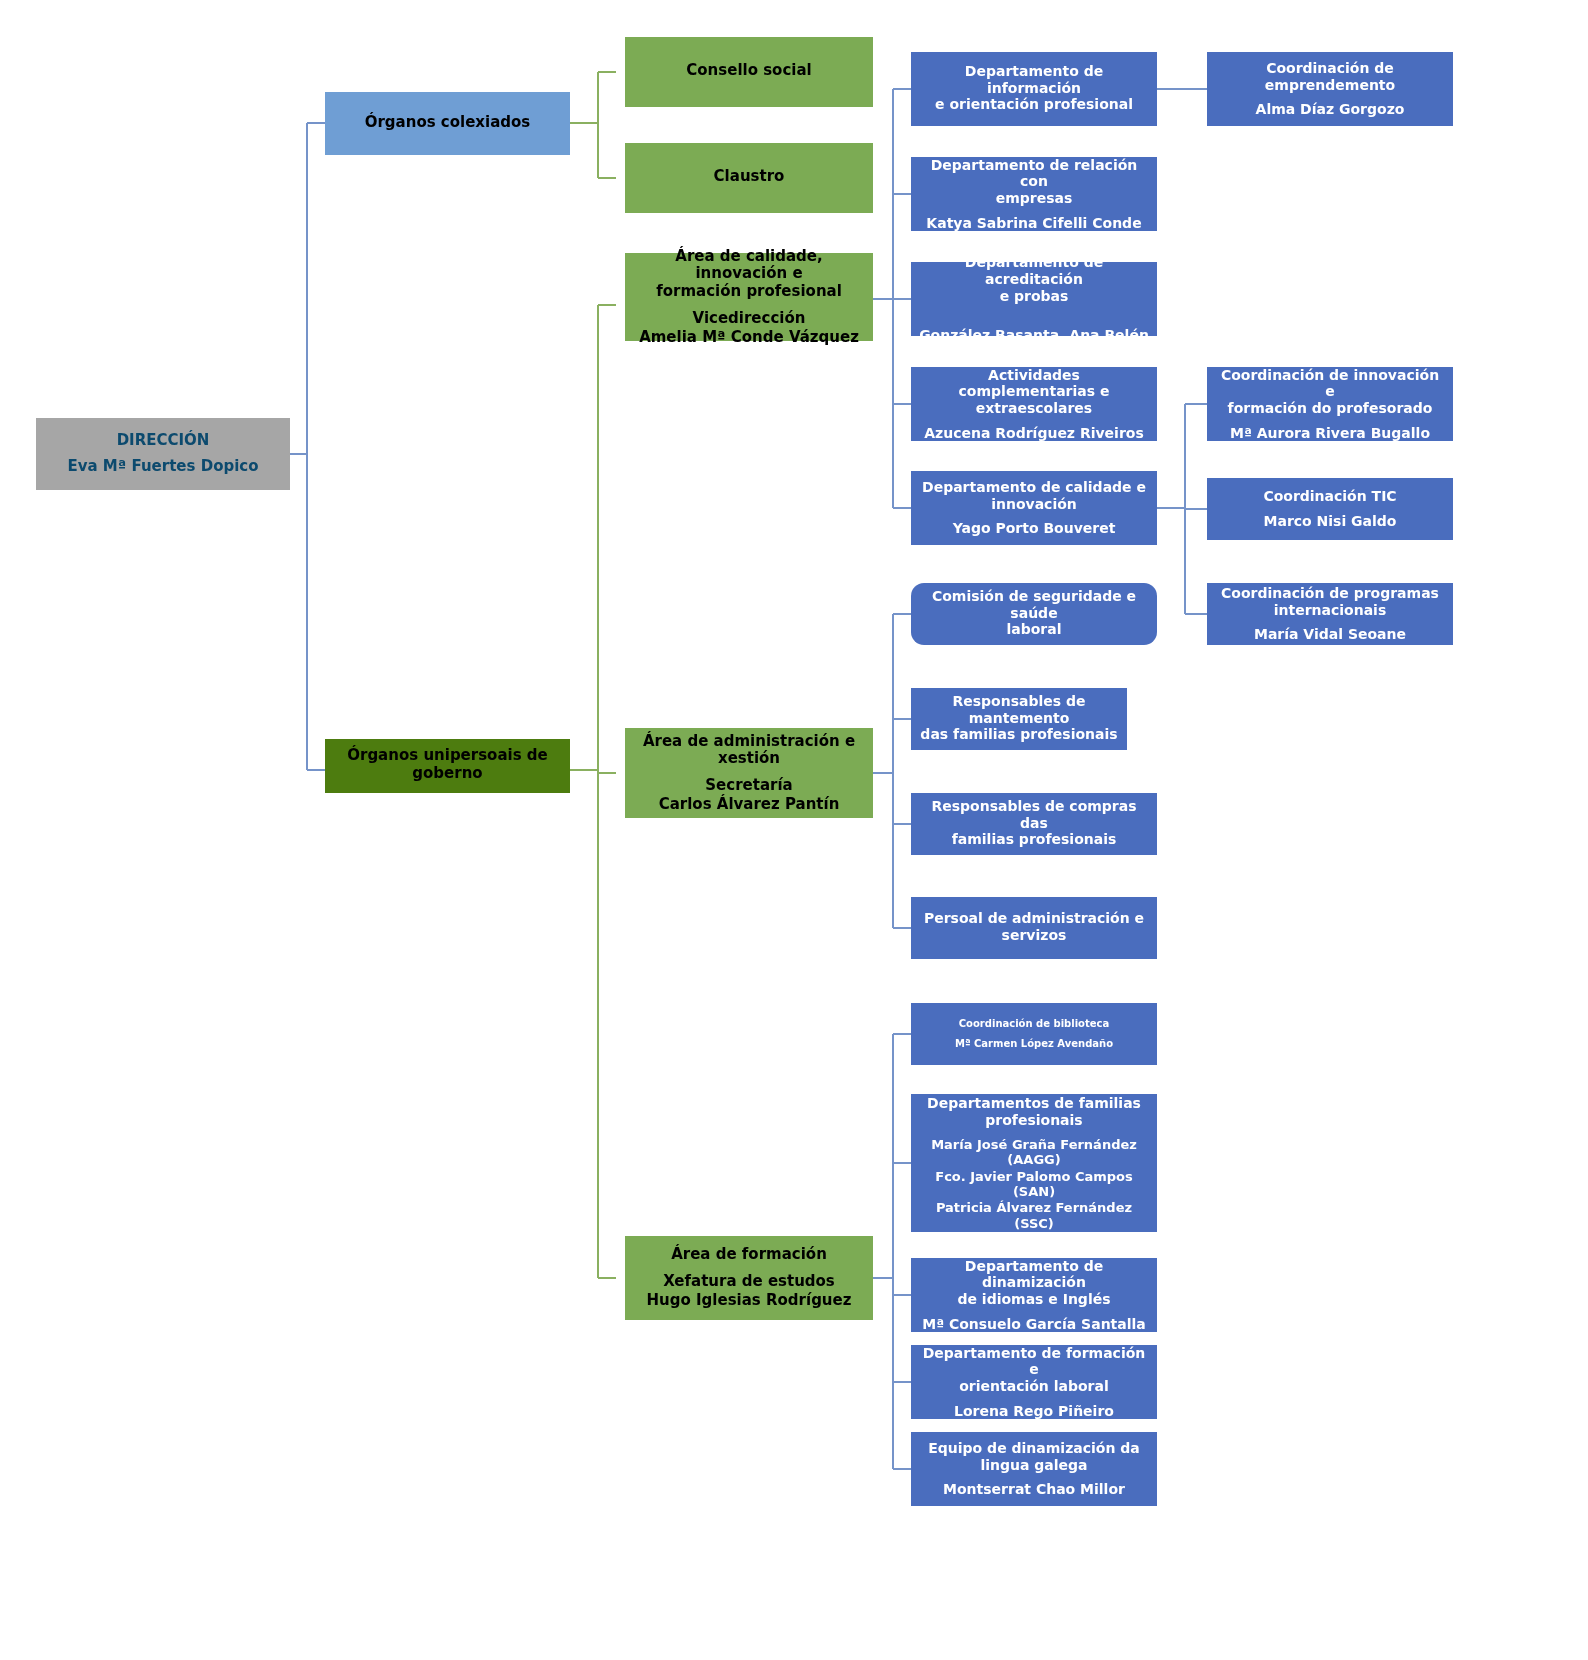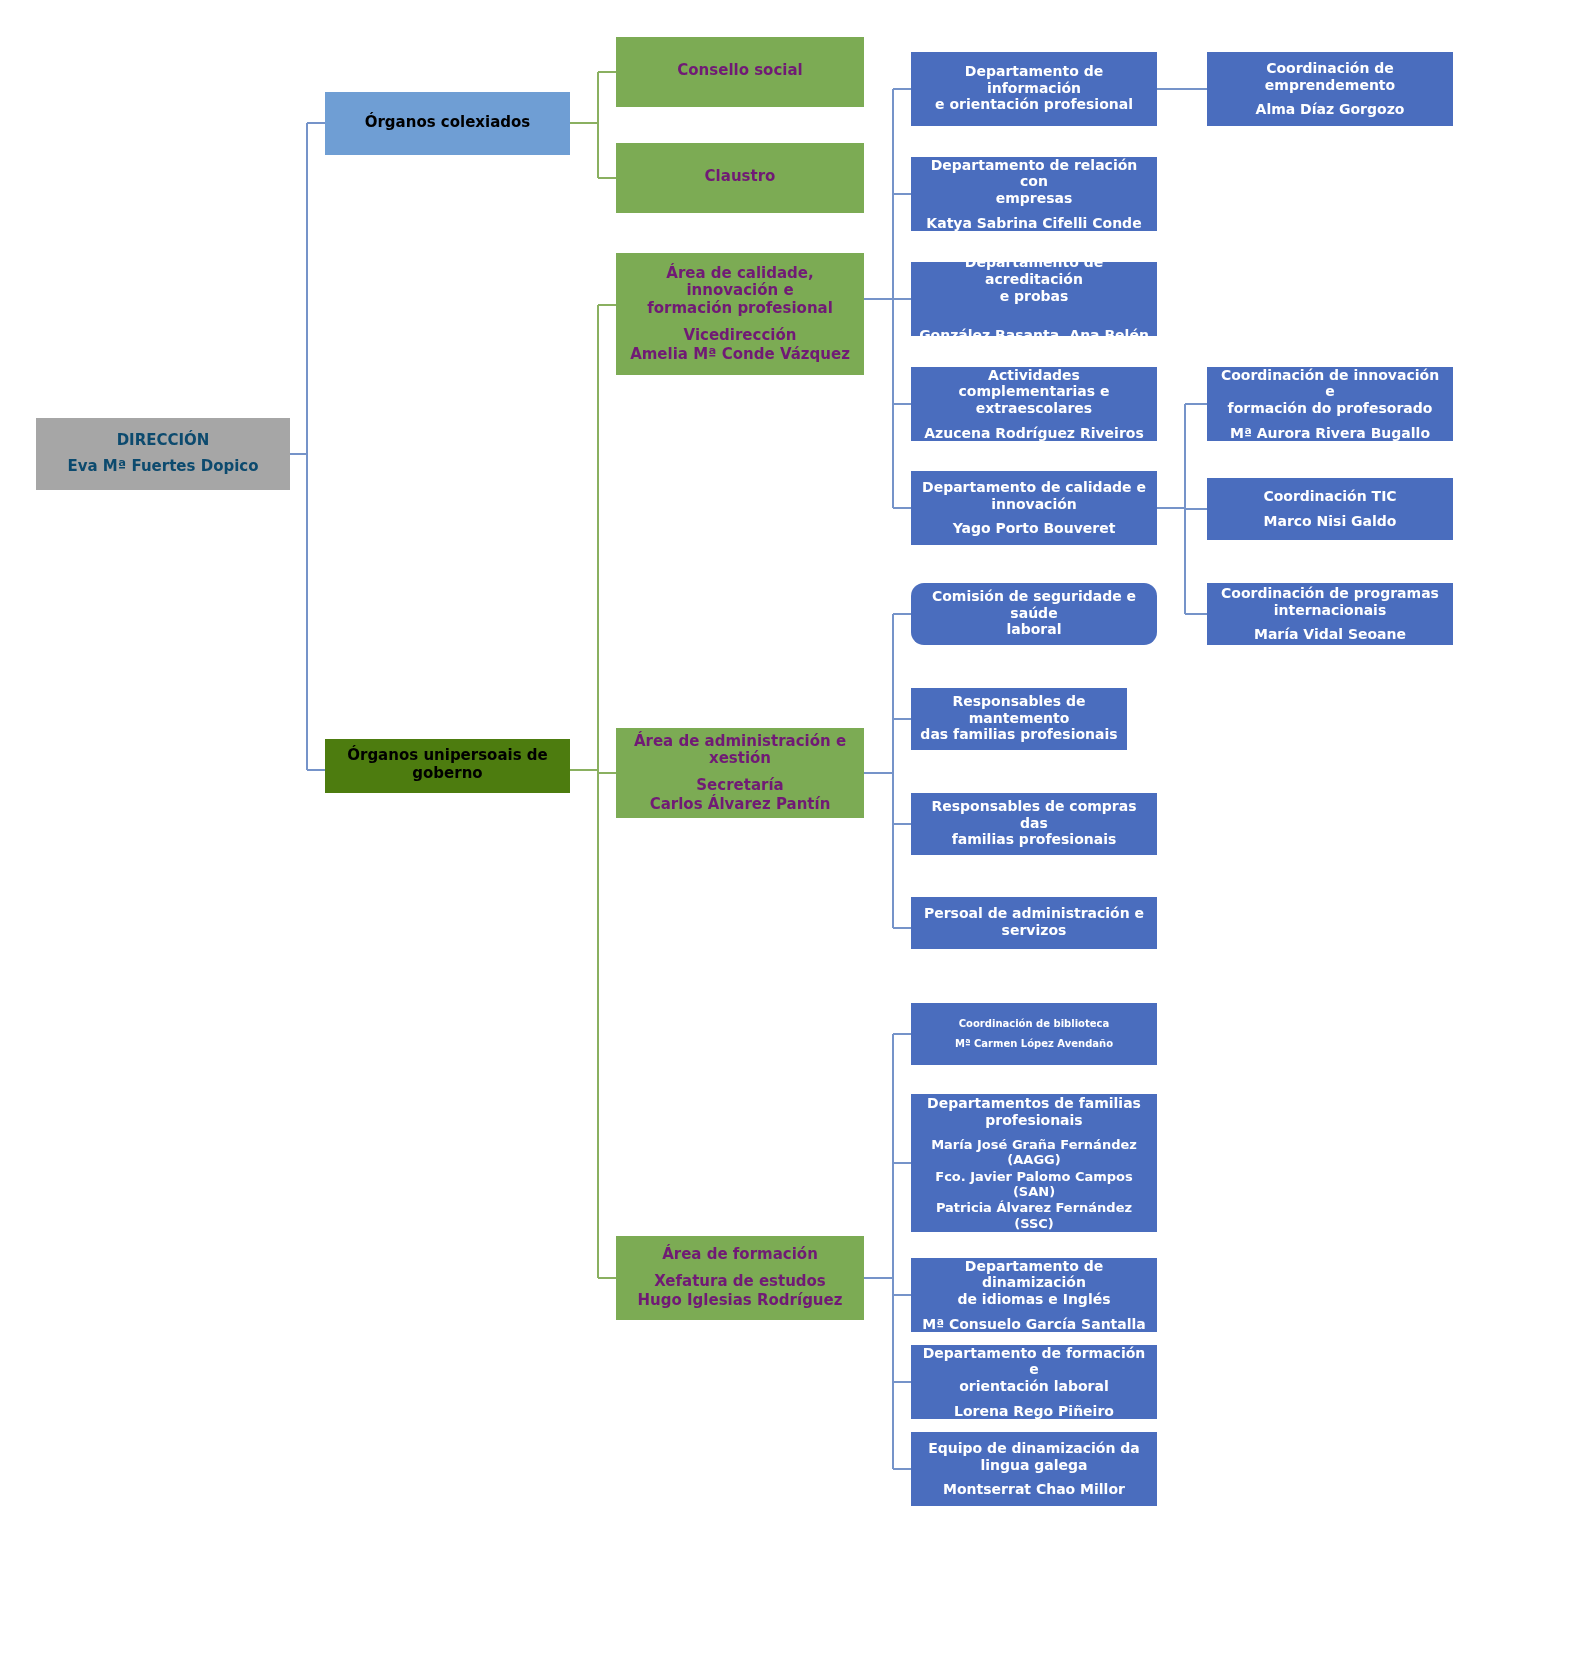--- a/index.html
+++ b/index.html
@@ -45,22 +45,23 @@
     color: #0c4a6e;
     font-weight: bold;
   }
   .node-blue-l1 {
     background: #6f9ed4;
     color: #000000;
     font-weight: bold;
   }
   .node-green {
     background: #7cab54;
-    color: #701a75;
+    color: #000000;
     font-weight: bold;
+    margin-left: 9px;
   }
   .node-blue {
     background: #4a6dbe;
     color: #ffffff;
     font-weight: bold;
   }
   .title-block { margin-bottom: 2px; }
   .name-block { margin-top: 6px; }
   .names-list .line { margin-top: 1px; }
 </style>
@@ -132,21 +133,21 @@
       <div class="node node-green" style="left: 616px; top: 37px; width: 248px; height: 70px; background: rgb(124, 171, 84); font-size: 15px;">
         <div class="title-block">
           <span class="line">Consello social</span>
         </div>
       </div>
       <div class="node node-green" style="left: 616px; top: 143px; width: 248px; height: 70px; background: rgb(124, 171, 84); font-size: 15px;">
         <div class="title-block">
           <span class="line">Claustro</span>
         </div>
       </div>
-      <div class="node node-green" style="left: 616px; top: 253px; width: 248px; height: 122px; background: rgb(124, 171, 84); font-size: 15px;">
+      <div class="node node-green" style="left: 616px; top: 253px; width: 248px; height: 88px; background: rgb(124, 171, 84); font-size: 15px;">
         <div class="title-block">
           <span class="line">Área de calidade, innovación e</span>
           <span class="line">formación profesional</span>
         </div>
         <div class="name-block names-list">
           <span class="line">Vicedirección</span>
           <span class="line">Amelia Mª Conde Vázquez</span>
         </div>
       </div>
       <div class="node node-green" style="left: 616px; top: 728px; width: 248px; height: 90px; background: rgb(124, 171, 84); font-size: 15px;">
@@ -221,21 +222,21 @@
           <span class="line">Responsables de mantemento</span>
           <span class="line">das familias profesionais</span>
         </div>
       </div>
       <div class="node node-blue" style="left: 911px; top: 793px; width: 246px; height: 62px; background: rgb(74, 109, 190); font-size: 14px;">
         <div class="title-block">
           <span class="line">Responsables de compras das</span>
           <span class="line">familias profesionais</span>
         </div>
       </div>
-      <div class="node node-blue" style="left: 911px; top: 897px; width: 246px; height: 52px; background: rgb(74, 109, 190); font-size: 14px;">
+      <div class="node node-blue" style="left: 911px; top: 897px; width: 246px; height: 62px; background: rgb(74, 109, 190); font-size: 14px;">
         <div class="title-block">
           <span class="line">Persoal de administración e</span>
           <span class="line">servizos</span>
         </div>
       </div>
       <div class="node node-blue" style="left: 911px; top: 1003px; width: 246px; height: 62px; background: rgb(74, 109, 190); font-size: 10px;">
         <div class="title-block">
           <span class="line">Coordinación de biblioteca</span>
         </div>
         <div class="name-block">

